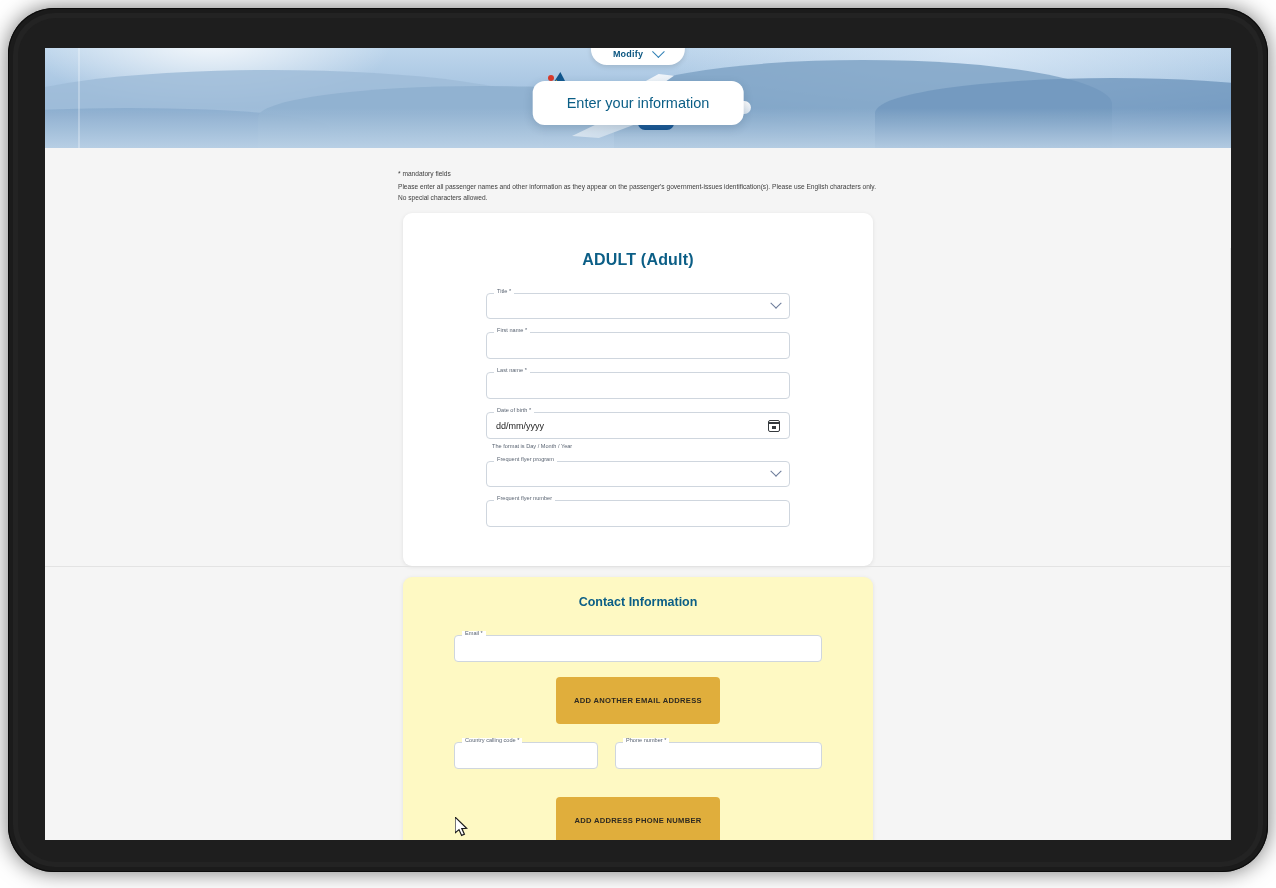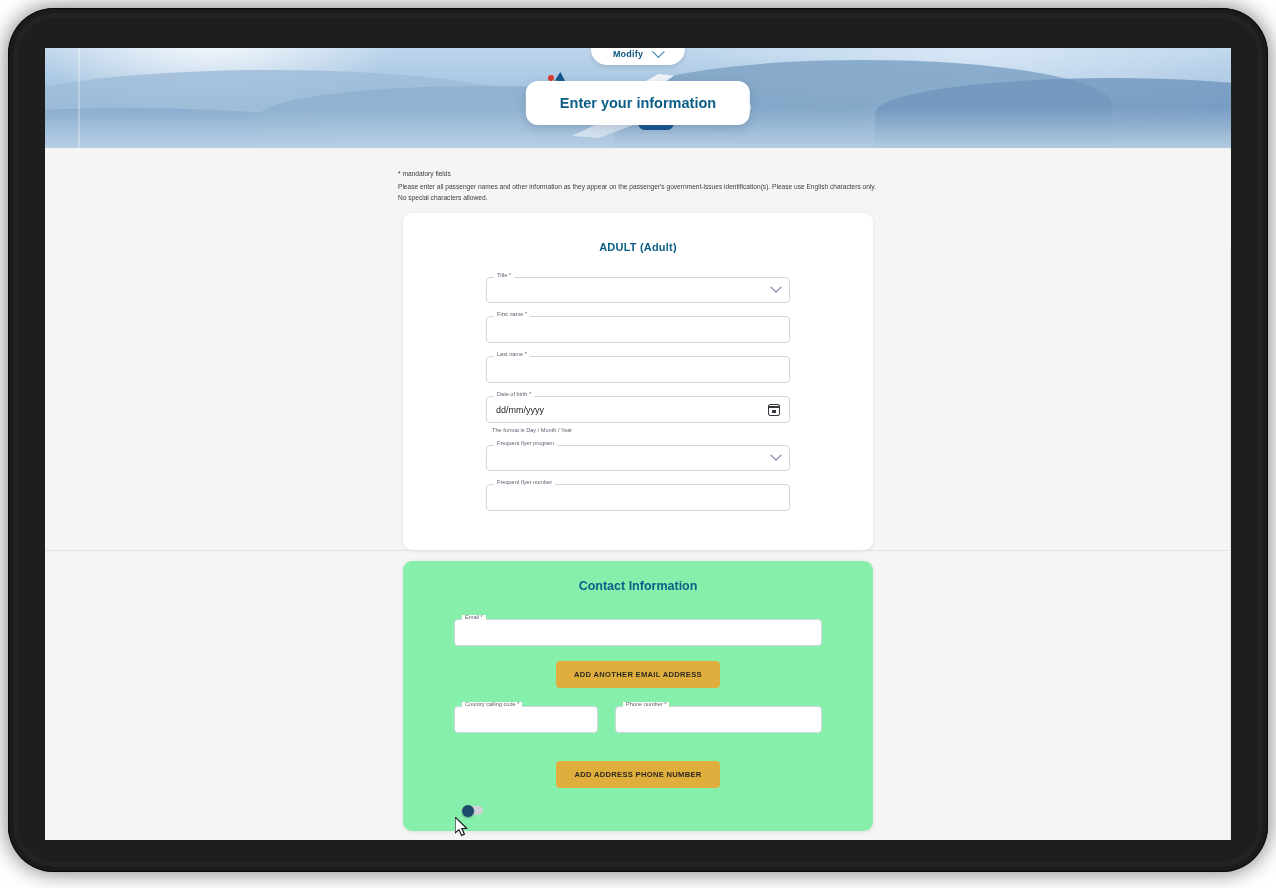--- a/index.html
+++ b/index.html
@@ -76,59 +76,59 @@
   .modify-chip{position:absolute;left:50%;top:-4px;transform:translateX(-50%);
        background:#ffffff;border-radius:0 0 16px 16px;padding:5px 22px 6px 22px;
        display:flex;align-items:center;gap:11px;z-index:6;
        box-shadow:0 2px 5px rgba(0,0,0,.12);}
   .modify-chip span{font-size:9px;font-weight:bold;color:#0a5580;letter-spacing:.2px;}
   .chev{width:8px;height:8px;border-right:1.6px solid #2e7fb5;border-bottom:1.6px solid #2e7fb5;
         transform:rotate(45deg) translate(-2px,-2px);}
   .title-chip{position:absolute;left:50%;top:33px;transform:translateX(-50%);
        background:#ffffff;border-radius:12px;padding:13px 34px;z-index:6;
        box-shadow:0 3px 10px rgba(20,50,80,.18);}
-  .title-chip span{font-size:14.5px;font-weight:bold;color:#0b5e86;white-space:nowrap;}
+  .title-chip span{font-size:14.5px;font-weight:normal;color:#0b5e86;white-space:nowrap;}
 
   
   .page{position:relative;background:#f5f5f5;min-height:692px;}
   .notes{padding:22px 0 0 0;}
   .notes .inner{margin:0 auto;width:480px;}
   .mand{font-size:6.6px;color:#3d3d3d;margin:0 0 5px 0;}
   .lead{font-size:6.6px;color:#3d3d3d;line-height:1.6;margin:0;}
 
   .card{margin:10px auto 0 auto;width:470px;background:#ffffff;border-radius:9px;
         box-shadow:0 1px 4px rgba(0,0,0,.09);padding:20px 0 26px 0;}
-  .card h2{margin:8px 0 24px 0;text-align:center;font-size:11px;color:#0b5e86;letter-spacing:.2px;}
+  .card h2{margin:18px 0 24px 0;text-align:center;font-size:16px;color:#0b5e86;letter-spacing:.2px;}
 
   .fields{width:304px;margin:8px auto;}
 
   
   .fld{position:relative;margin-bottom:13px;}
   .fld .box{border:1px solid #cfd6de;border-radius:4px;height:26px;background:#fff;
             display:flex;align-items:center;padding:0 9px;box-sizing:border-box;}
   .fld.tall .box{height:27px;}
   .fld .lab{position:absolute;left:8px;top:-4px;background:#fff;padding:0 3px;
             font-size:5.6px;color:#5a6472;line-height:1;white-space:nowrap;}
   .fld .val{font-size:9px;color:#1d1d1d;}
   .fld .val.ph{color:#1d1d1d;}
   .hint{font-size:5.6px;color:#5a6472;margin:-9px 0 12px 6px;}
   .caret{margin-left:auto;width:7px;height:7px;border-right:1.4px solid #6b7b99;
          border-bottom:1.4px solid #6b7b99;transform:rotate(45deg) translate(-2px,-2px);}
   .cal{margin-left:auto;width:10px;height:10px;border:1.3px solid #35393d;border-radius:2px;position:relative;}
   .cal:before{content:"";position:absolute;left:0;right:0;top:1.6px;height:1.4px;background:#35393d;}
   .cal:after{content:"";position:absolute;left:3px;top:5px;width:4px;height:3px;background:#35393d;}
 
   
-  .contact{margin:10px auto 0 auto;width:470px;background:#86efac;border-radius:9px;
+  .contact{margin:10px auto 0 auto;width:470px;background:#fef9c3;border-radius:9px;
            box-shadow:0 1px 4px rgba(0,0,0,.09);padding:18px 0 16px 0;}
   .contact h2{margin:0 0 26px 0;text-align:center;font-size:12.5px;color:#0b5e86;}
   .cfields{width:368px;margin:0 auto;}
   .btn-amber{display:block;margin:15px auto 18px auto;background:#e0ae3c;border:none;border-radius:4px;
              color:#2e2a22;font-size:7.6px;font-weight:bold;letter-spacing:.3px;
-             padding:9px 18px;cursor:pointer;font-family:"Liberation Sans",sans-serif;text-align:right;}
+             padding:19px 18px;cursor:pointer;font-family:"Liberation Sans",sans-serif;text-align:right;}
   .row2{display:flex;gap:17px;}
   .row2 .fld{flex:0 0 144px;}
   .row2 .fld.wide{flex:1;}
   .toggle-row{display:flex;align-items:center;gap:7px;margin:12px 0 0 8px;}
   .track{width:21px;height:9px;border-radius:6px;background:#cfd3d8;position:relative;cursor:pointer;}
   .knob{position:absolute;left:0;top:-1.5px;width:12px;height:12px;border-radius:50%;
         background:#1d4a6b;box-shadow:0 1px 2px rgba(0,0,0,.3);}
 
   .sec-divider{height:1px;background:#e3e3e3;}
   .right-edge{position:absolute;right:0;top:100px;bottom:0;width:1px;background:#e6e6e6;}

